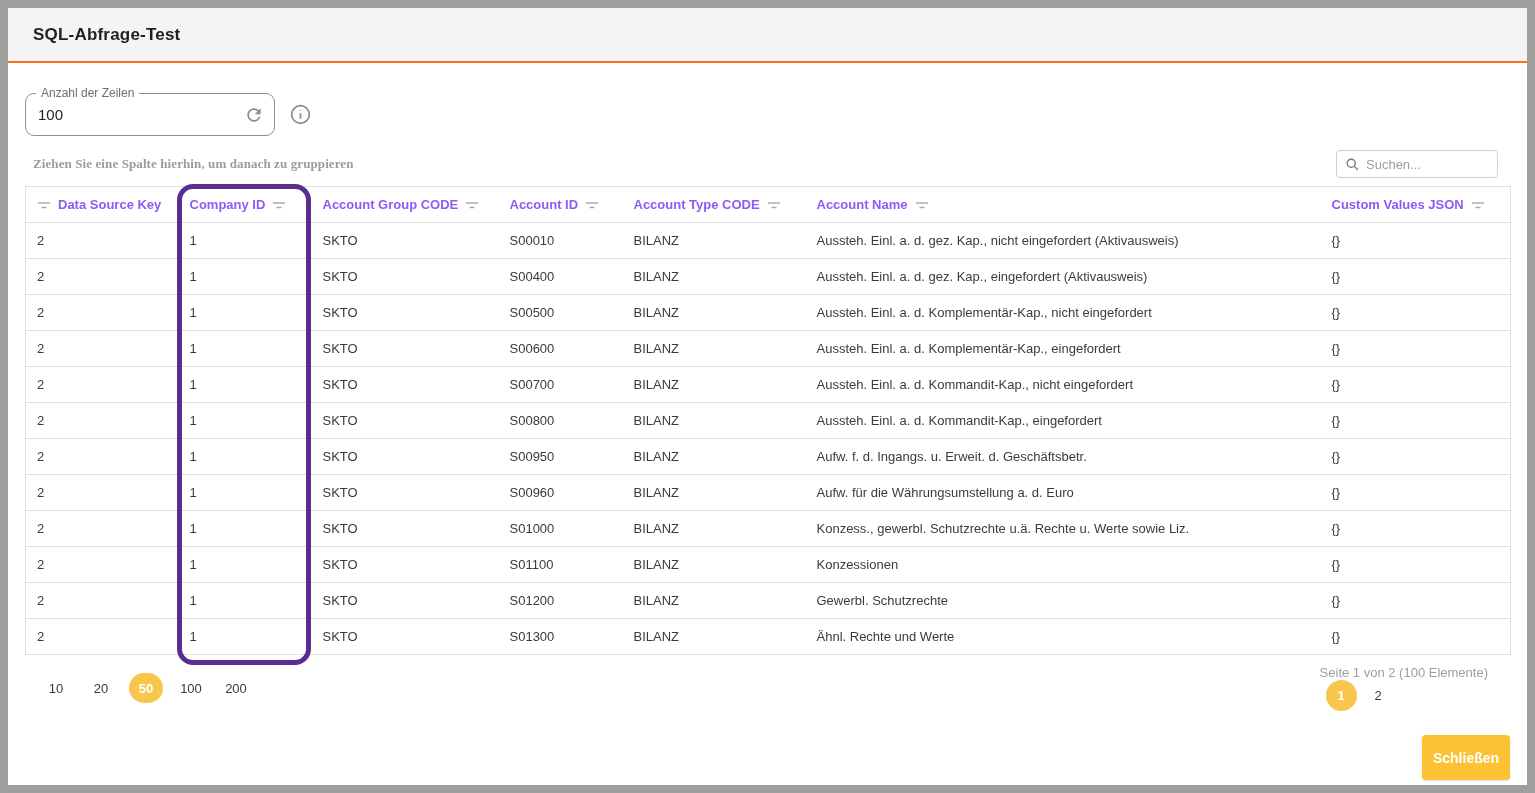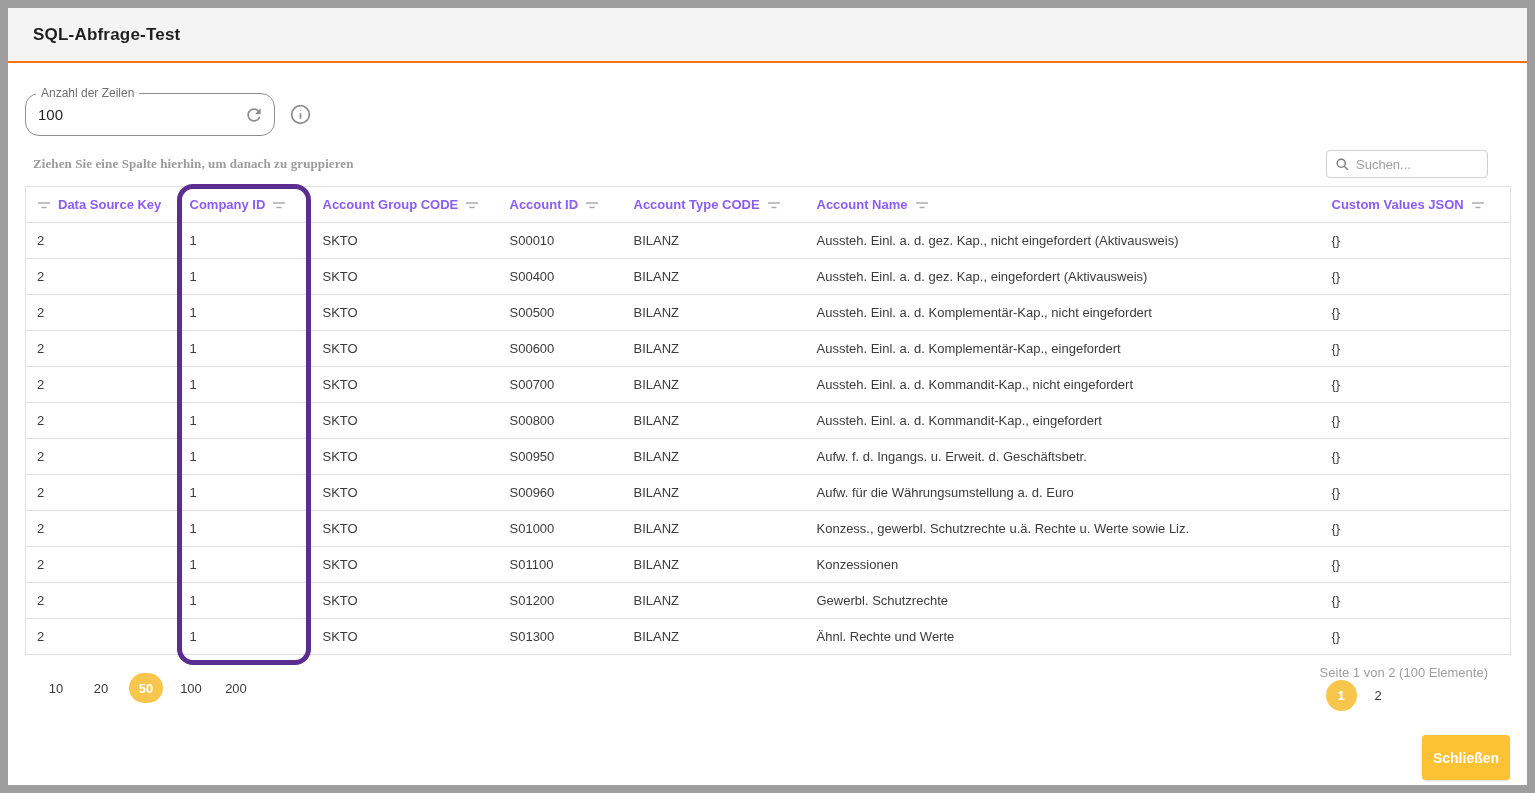--- a/index.html
+++ b/index.html
@@ -17,40 +17,40 @@
     display:flex; align-items:center; padding-left:25px;
   }
   .titlebar h1 { font-size:17px; font-weight:bold; color:#1f1f1f; letter-spacing:.2px; }
 
   .content { padding:0 17px; position:relative; }
 
   
   .input-row { margin-top:30px; display:flex; align-items:center; }
   .outlined-field {
     position:relative; width:250px; height:43px;
-    border:1px solid #8f8f8f; border-radius:14px;
+    border:1px solid #8f8f8f; border-radius:9px;
     display:flex; padding:0 10px 0 12px;
   }
   .outlined-field .float-label {
     position:absolute; top:-8px; left:10px; background:#fff; padding:0 5px;
     font-size:12px; color:#6e6e6e; white-space:nowrap;
   }
   .outlined-field input {
     border:none; outline:none; flex:1; min-width:0;
     font-size:15px; color:#1f1f1f; font-family:inherit; background:transparent;
   }
   .icon-btn { display:inline-flex; align-items:center; justify-content:center; cursor:pointer; }
   .info-icon { margin-left:14px; }
 
   
   .hint-row { margin-top:14px; height:28px; display:flex; align-items:center; justify-content:space-between; }
   .group-hint { font-size:13px; font-weight:bold; color:#9b9b9b; padding-left:8px; letter-spacing:.1px;font-family:Liberation Serif, serif; }
   .search-box {
     width:162px; height:28px; border:1px solid #cfcfcf; border-radius:4px;
-    display:flex; align-items:center; padding:0 8px; margin-right:22px; background:#fff;
+    display:flex; align-items:center; padding:0 8px; margin-right:12px; background:#fff;
   }
   .search-box input {
     border:none; outline:none; width:100%; font-size:13px; color:#444;
     font-family:inherit; background:transparent;
   }
   .search-box input::placeholder { color:#9e9e9e; }
   .search-box svg { margin-right:6px; flex:none; }
 
   
   .grid-wrap { margin-top:8px; }

